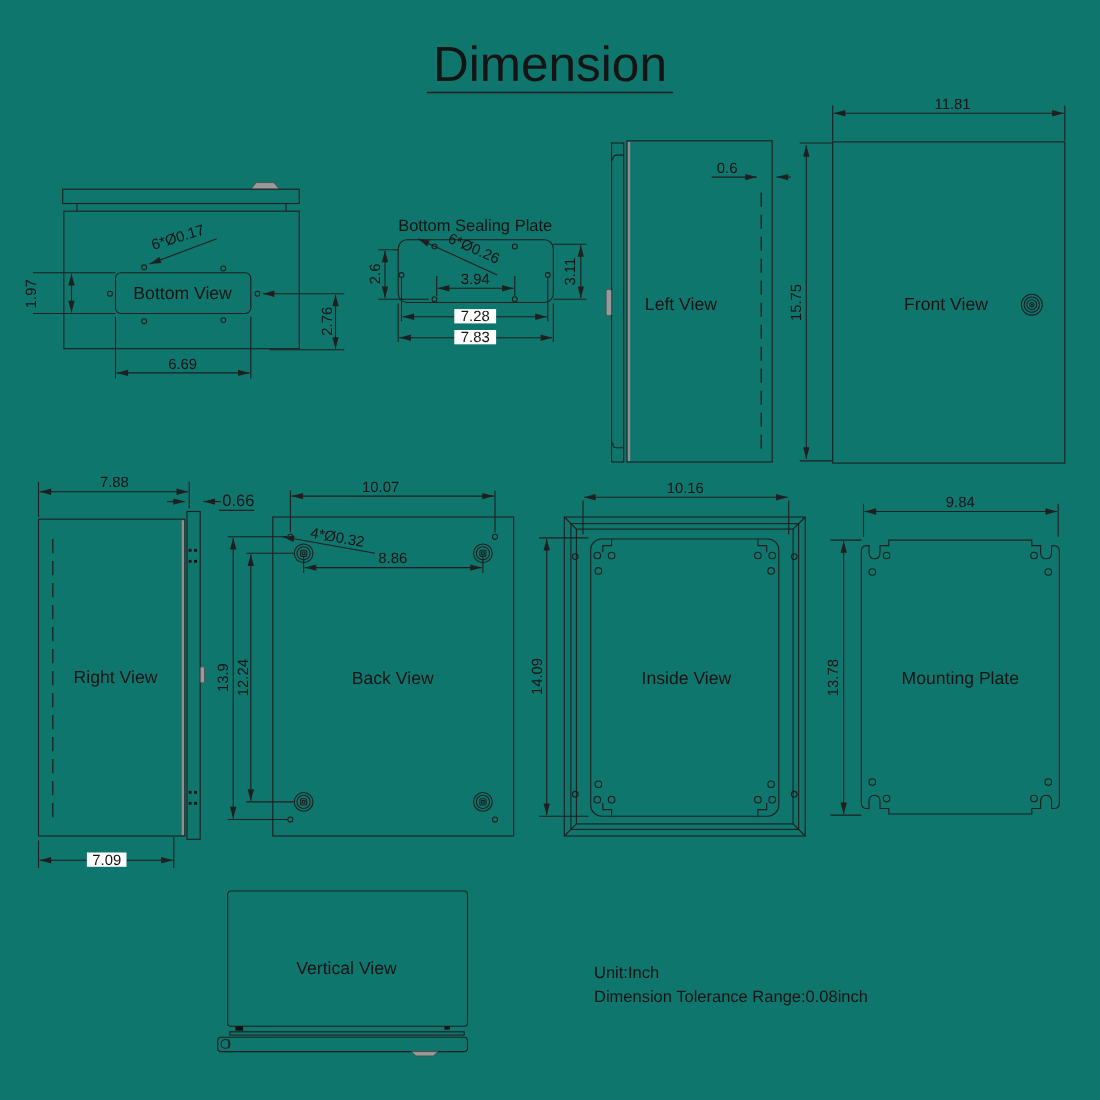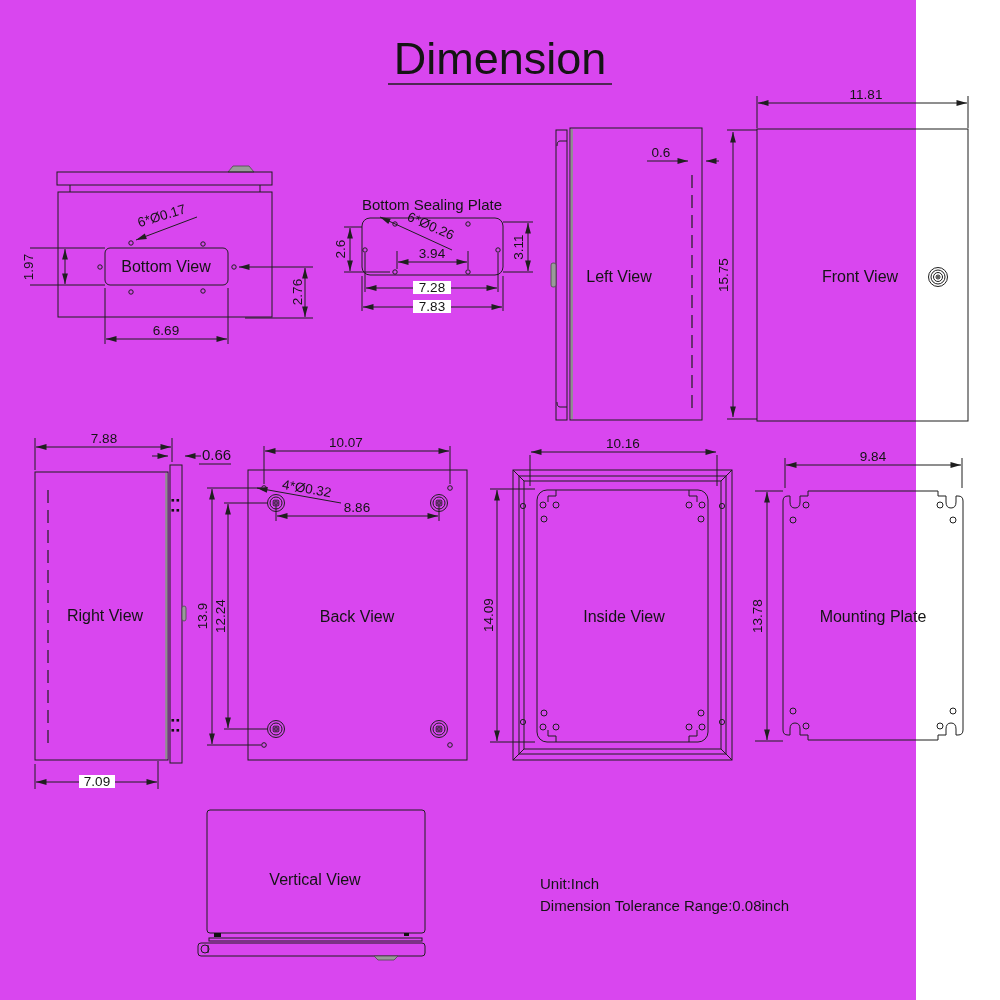--- a/index.html
+++ b/index.html
@@ -1,16 +1,16 @@
 <!DOCTYPE html>
 <html><head>
 <meta charset="utf-8">
 <style>
   html,body{margin:0;padding:0;background:#fff;}
-  .canvas{width:916px;height:1000px;position:relative;background:#d946ef;font-family:"Liberation Sans",sans-serif;}
+  .canvas{width:1000px;height:1000px;position:relative;background:#0f766e;font-family:"Liberation Sans",sans-serif;}
   svg{display:block;}
   .ln{fill:none;stroke:#1f1f1f;stroke-width:1;}
   .ln2{fill:none;stroke:#1f1f1f;stroke-width:1.4;}
   .shade{fill:#9a9a9a;stroke:#4a4a4a;stroke-width:0.8;}
   .shadeln{stroke:#8f8f8f;stroke-width:2.2;}
   .dash{fill:none;stroke:#1f1f1f;stroke-width:1.2;stroke-dasharray:13,7;}
   .dim{fill:none;stroke:#1f1f1f;stroke-width:1;}
   .t{fill:#141414;}
   .ttl{font-size:45px;}
   .lbl{font-size:16px;text-anchor:middle;}

